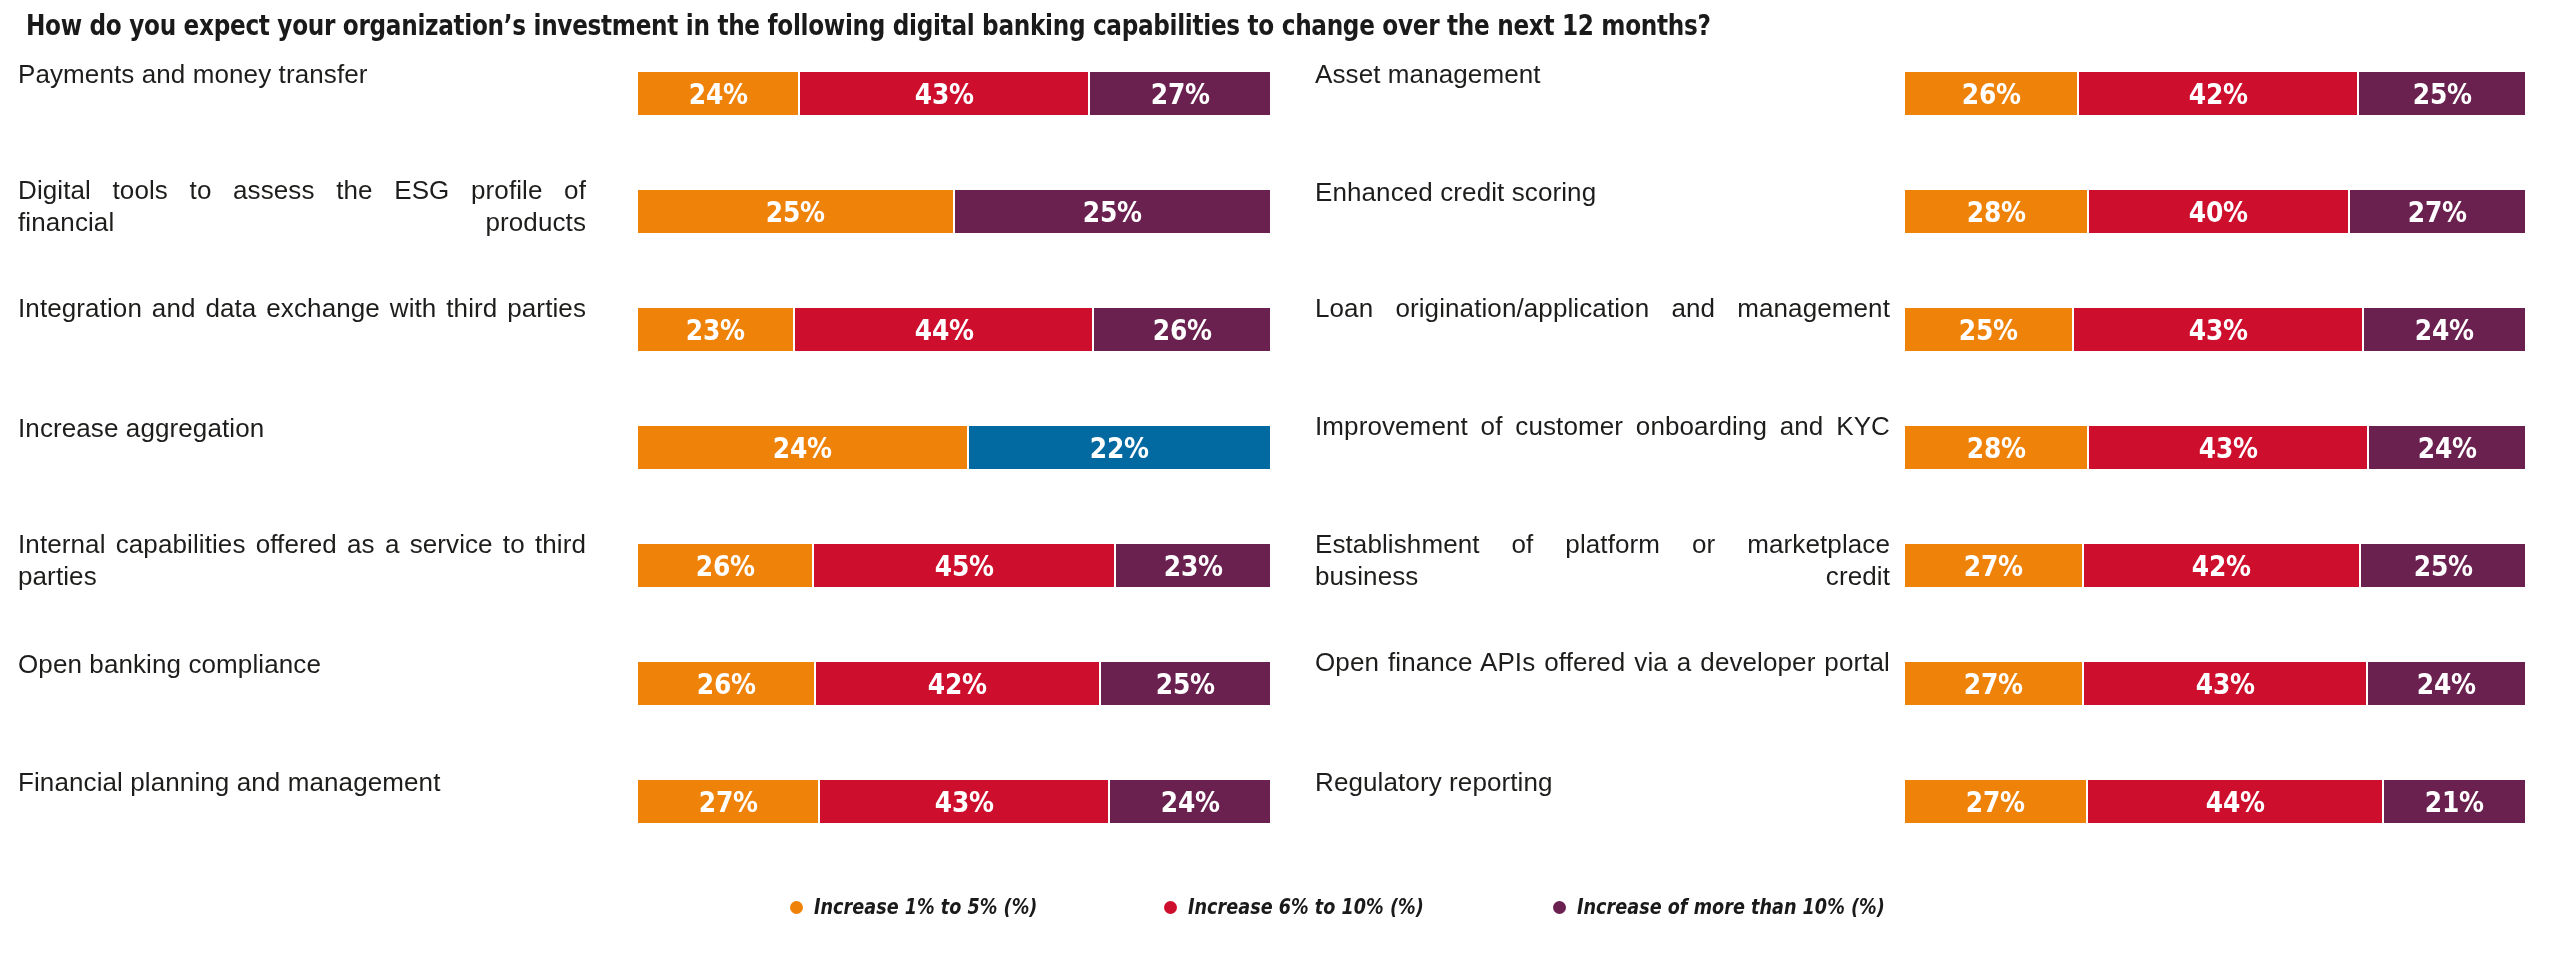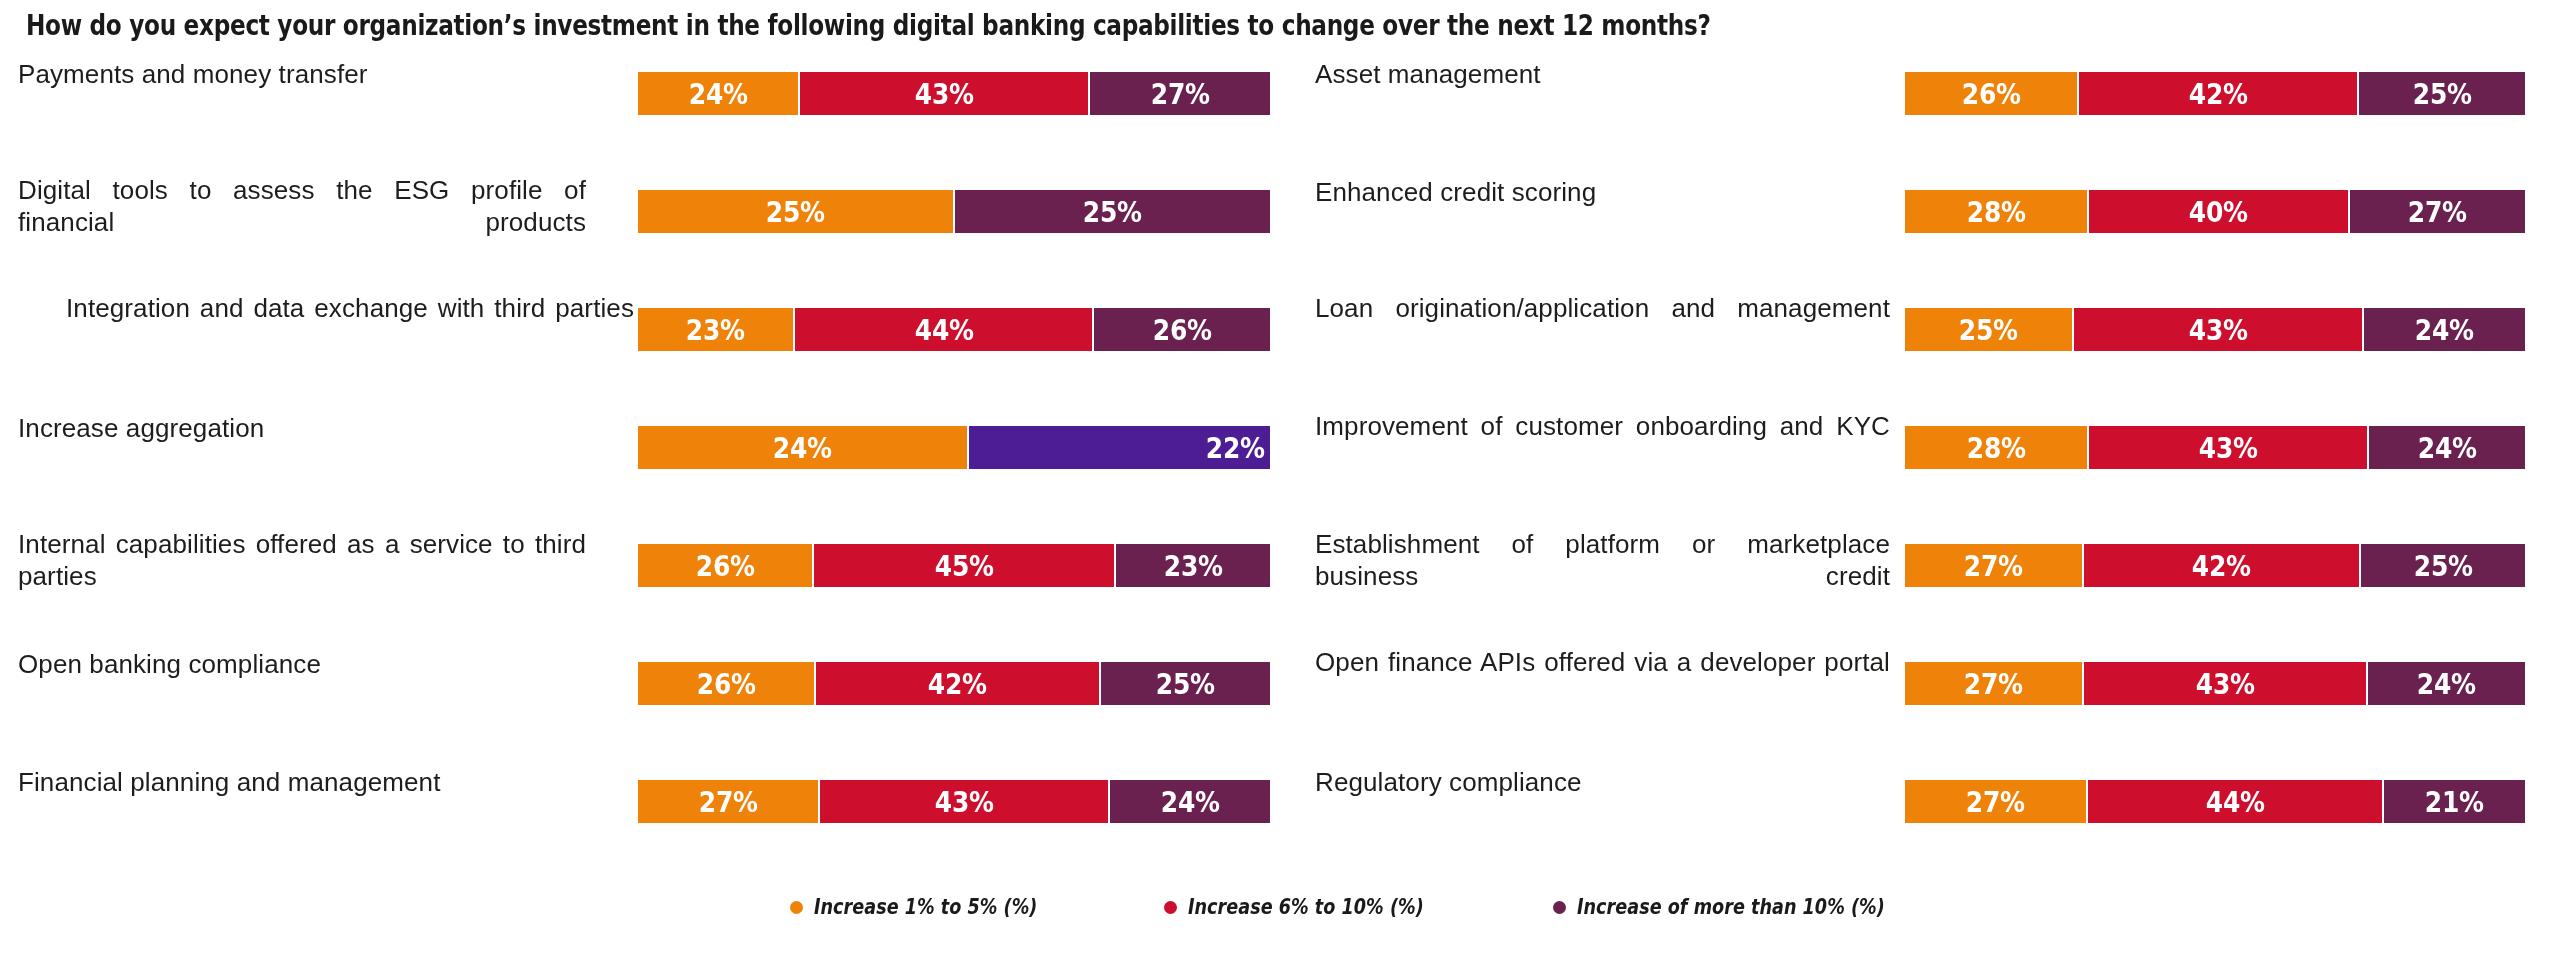--- a/index.html
+++ b/index.html
@@ -131,40 +131,40 @@
         <div class="bar" style="top: 16px;">
           <div class="seg" style="flex: 25 0 0px; background: rgb(239, 130, 9);">
             <span>25%</span>
           </div>
           <div class="seg" style="flex: 25 0 0px; background: rgb(107, 33, 80);">
             <span>25%</span>
           </div>
         </div>
       </div>
       <div class="row" style="top: 236px;">
-        <div class="cat-label" style="top: 0px; margin-left: 48px;">Integration and data exchange with third parties</div>
+        <div class="cat-label" style="top: 0px;">Integration and data exchange with third parties</div>
         <div class="bar" style="top: 16px;">
           <div class="seg" style="flex: 23 0 0px; background: rgb(239, 130, 9);">
             <span>23%</span>
           </div>
           <div class="seg" style="flex: 44 0 0px; background: rgb(206, 14, 45);">
             <span>44%</span>
           </div>
           <div class="seg" style="flex: 26 0 0px; background: rgb(107, 33, 80);">
             <span>26%</span>
           </div>
         </div>
       </div>
       <div class="row" style="top: 354px;">
         <div class="cat-label nojust" style="top: 2px;">Increase aggregation</div>
         <div class="bar" style="top: 16px;">
           <div class="seg" style="flex: 24 0 0px; background: rgb(239, 130, 9);">
             <span>24%</span>
           </div>
-          <div class="seg" style="flex: 22 0 0px; background: #4c1d95; justify-content: flex-end;">
+          <div class="seg" style="flex: 22 0 0px; background: #0369a1;">
             <span>22%</span>
           </div>
         </div>
       </div>
       <div class="row" style="top: 472px;">
         <div class="cat-label" style="top: 0px;">Internal capabilities offered as a service to third parties</div>
         <div class="bar" style="top: 16px;">
           <div class="seg" style="flex: 26 0 0px; background: rgb(239, 130, 9);">
             <span>26%</span>
           </div>
@@ -284,21 +284,21 @@
           </div>
           <div class="seg" style="flex: 43 0 0px; background: rgb(206, 14, 45);">
             <span>43%</span>
           </div>
           <div class="seg" style="flex: 24 0 0px; background: rgb(107, 33, 80);">
             <span>24%</span>
           </div>
         </div>
       </div>
       <div class="row" style="top: 708px;">
-        <div class="cat-label nojust" style="top: 2px;">Regulatory compliance</div>
+        <div class="cat-label nojust" style="top: 2px;">Regulatory reporting</div>
         <div class="bar" style="top: 16px;">
           <div class="seg" style="flex: 27 0 0px; background: rgb(239, 130, 9);">
             <span>27%</span>
           </div>
           <div class="seg" style="flex: 44 0 0px; background: rgb(206, 14, 45);">
             <span>44%</span>
           </div>
           <div class="seg" style="flex: 21 0 0px; background: rgb(107, 33, 80);">
             <span>21%</span>
           </div>

